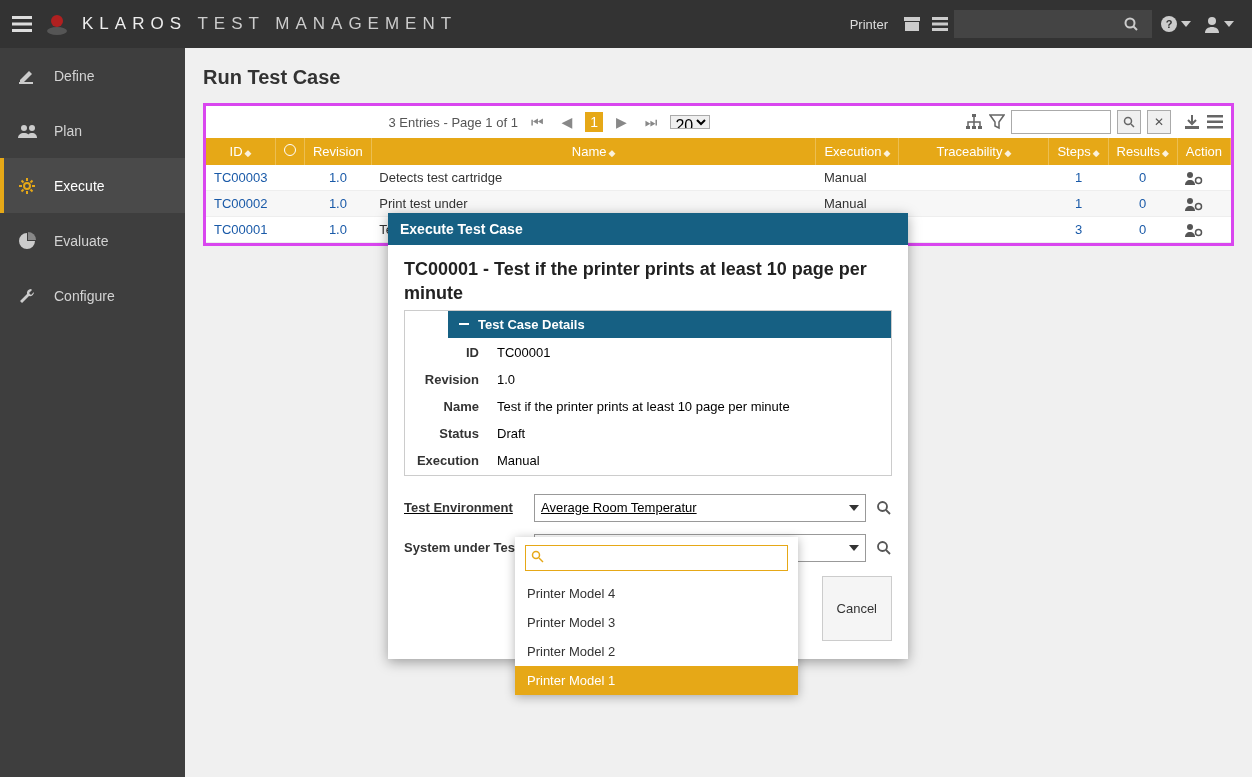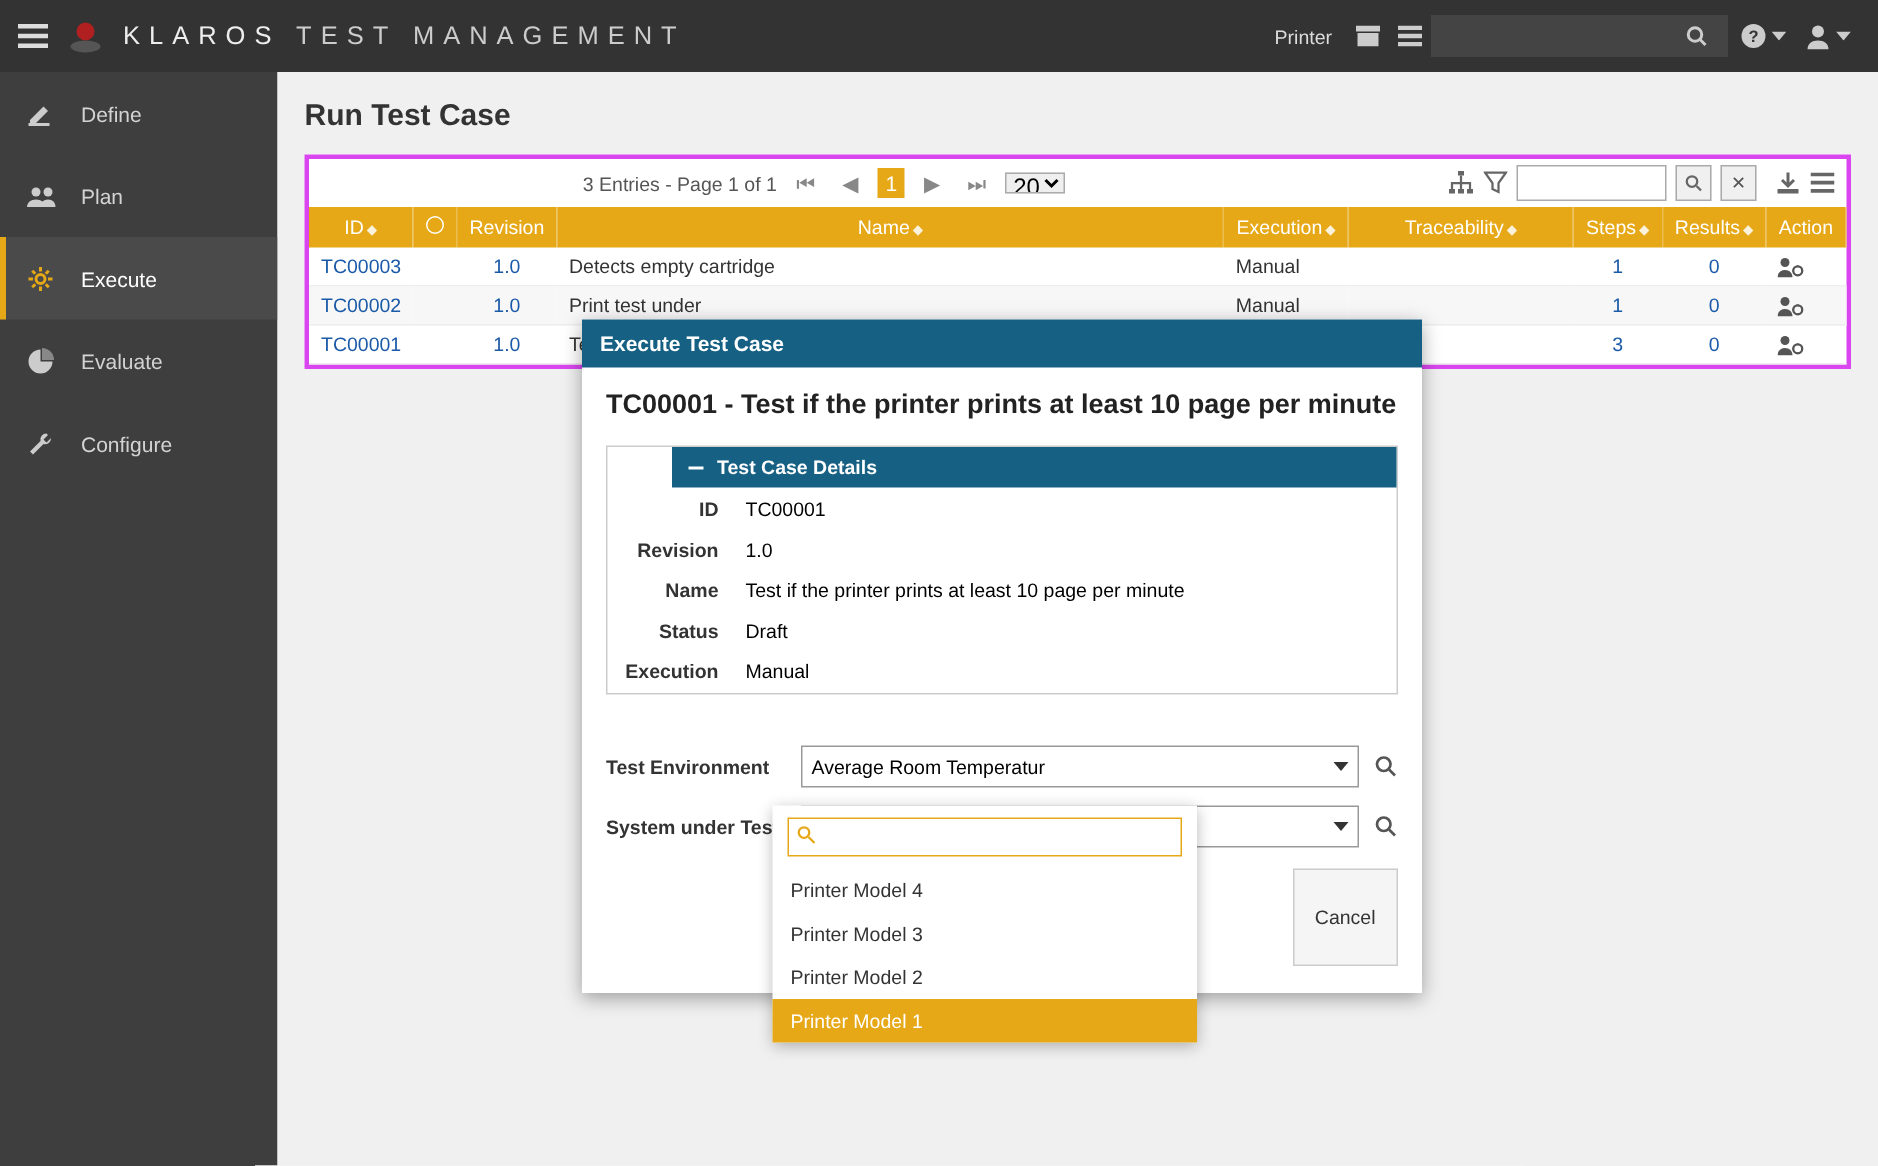--- a/index.html
+++ b/index.html
@@ -44,24 +44,24 @@
 table.data { width: 100%; border-collapse: collapse; font-size: 13px; }
 table.data thead th { background: #e6a817; color: #fff; font-weight: normal; padding: 6px 8px; text-align: left; border-right: 1px solid rgba(255,255,255,0.25); font-size: 13px; }
 table.data thead th.center, table.data tbody td.center { text-align: center; }
 table.data tbody td { padding: 5px 8px; color: #333; border-bottom: 1px solid #eee; }
 table.data tbody tr:nth-child(even) { background: #f7f7f7; }
 table.data tbody td a { color: #1a5aa8; text-decoration: none; }
 .sort-arrows { font-size: 9px; margin-left: 2px; opacity: 0.85; }
 .action-icon { color: #555; cursor: pointer; }
 
 
-.modal { position: absolute; top: 213px; left: 388px; width: 560px; background: #fff; box-shadow: 0 3px 12px rgba(0,0,0,0.35); z-index: 100; }
+.modal { position: absolute; top: 213px; left: 388px; width: 520px; background: #fff; box-shadow: 0 3px 12px rgba(0,0,0,0.35); z-index: 100; }
 .modal-header { background: #166083; color: #fff; padding: 8px 12px; font-size: 14px; font-weight: bold; }
 .modal-body { padding: 12px 16px 18px 16px; }
-.modal-title { font-size: 18px; font-weight: bold; color: #222; margin-bottom: 16px; line-height: 1.35; }
+.modal-title { font-size: 18px; font-weight: bold; color: #222; margin-bottom: 4px; line-height: 1.35; }
 .details-box { border: 1px solid #ccc; }
 .details-header { background: #166083; color: #fff; padding: 6px 10px; font-size: 13px; font-weight: bold; display: flex; align-items: center; gap: 8px; margin-left: 43px; }
 .details-table { width: 100%; font-size: 13px; }
 .details-table td { padding: 5px 8px; vertical-align: top; }
 .details-table td.lbl { text-align: right; font-weight: bold; width: 80px; color: #333; }
 
 .form-row { display: flex; align-items: center; margin-top: 12px; gap: 10px; }
 .form-row .flabel { width: 120px; font-size: 13px; font-weight: bold; color: #333; }
 .form-row .fselect { flex: 1; border: 1px solid #999; height: 28px; font-size: 13px; padding: 0 6px; background: #fff; display: flex; align-items: center; justify-content: space-between; cursor: pointer; }
 .mag-icon { color: #555; cursor: pointer; font-size: 15px; }
@@ -262,21 +262,21 @@
           <th class="center" style="width:56px"><span>Steps</span><span class="sort-arrows">◆</span></th>
           <th class="center" style="width:66px"><span>Results</span><span class="sort-arrows">◆</span></th>
           <th class="center" style="width:46px">Action</th>
         </tr>
       </thead>
       <tbody id="table-body">
           <tr>
             <td><a href="#">TC00003</a></td>
             <td></td>
             <td class="center"><a href="#">1.0</a></td>
-            <td>Detects empty cartridge</td>
+            <td>Detects test cartridge</td>
             <td>Manual</td>
             <td></td>
             <td class="center"><a href="#">1</a></td>
             <td class="center"><a href="#">0</a></td>
             <td class="center"><span class="action-icon"><svg width="18" height="14" viewBox="0 0 18 14">
                   <circle cx="5" cy="4" r="3" fill="#555"></circle>
                   <path d="M0 14c0-3 2-5 5-5s5 2 5 5z" fill="#555"></path>
                   <circle cx="13.5" cy="9.5" r="3" fill="none" stroke="#555" stroke-width="1.5"></circle>
                   <path d="M13.5 6v1M13.5 12v1M10 9.5h1M16 9.5h1" stroke="#555" stroke-width="1.5"></path>
                 </svg></span></td>
@@ -350,21 +350,21 @@
               <td>Draft</td>
             </tr>
         <tr>
               <td class="lbl">Execution</td>
               <td>Manual</td>
             </tr>
       </tbody>
         </table>
     </div>
 
-    <div class="form-row" style="margin-top:34px;">
+    <div class="form-row" style="margin-top:18px;text-decoration:underline;">
       <span class="flabel">Test Environment</span>
       <div class="fselect">
         <span>Average Room Temperatur</span>
         <span class="caret-down"></span>
       </div>
       <span class="mag-icon">
         <svg width="16" height="16" viewBox="0 0 16 16">
             <circle cx="6.5" cy="6.5" r="4.5" stroke="#555" stroke-width="1.8" fill="none"></circle>
             <line x1="10" y1="10" x2="14" y2="14" stroke="#555" stroke-width="1.8"></line>
           </svg>

